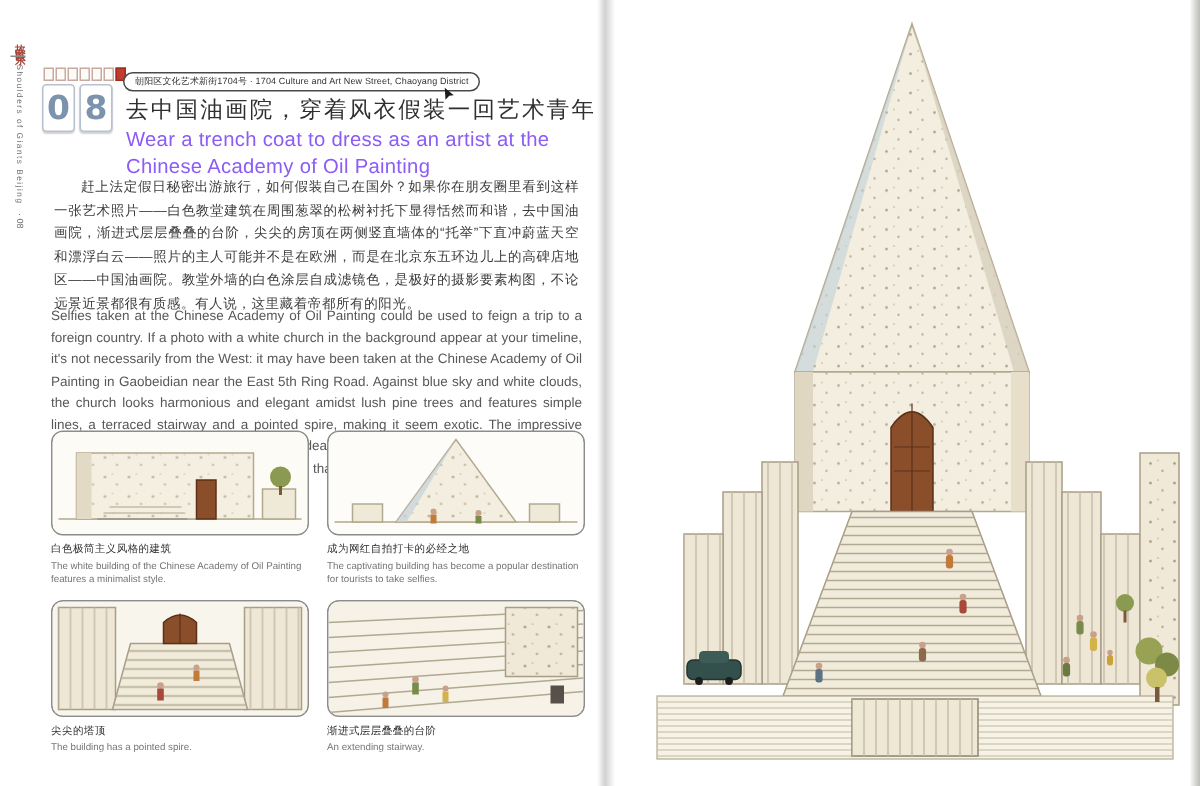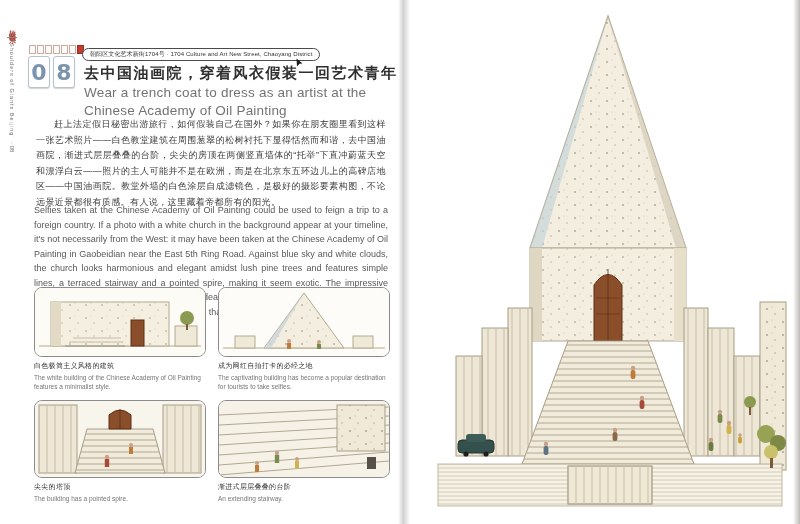--- a/index.html
+++ b/index.html
@@ -21,23 +21,23 @@
   .week-strip{position:absolute;left:29px;top:45px;display:flex;gap:1px;}
   .week-cell{width:5px;height:7px;border:1px solid #c9a9a0;background:#fdfbf8;}
   .week-cell.red{background:#c23b2e;border-color:#9e2c22;}
   .digit-cards{position:absolute;left:28px;top:56px;display:flex;gap:3px;}
   .digit-card{width:20px;height:30px;background:#ffffff;border:1px solid #b6c2ce;border-radius:3px;
               box-shadow:0 1px 1px rgba(0,0,0,.18);display:flex;align-items:center;justify-content:center;
               font-size:22px;font-weight:bold;color:#7b93ad;font-family:"DejaVu Sans",sans-serif;}
   .addr-pill{position:absolute;left:82px;top:48px;border:1px solid #4a4a4a;border-radius:7px;
              padding:1px 7px;font-size:6px;color:#333;background:#fff;white-space:nowrap;letter-spacing:.1px;}
   .cursor-ico{position:absolute;left:296px;top:58px;width:8px;height:9px;}
-  .title-zh{position:absolute;left:84px;top:64px;font-size:15px;font-weight:bold;color:#2f2f2f;
+  .title-zh{position:absolute;left:84px;top:64px;font-size:15px;font-weight:normal;color:#2f2f2f;
             letter-spacing:1.5px;white-space:nowrap;}
-  .title-en{position:absolute;left:84px;top:84px;width:306px;font-size:13.5px;color:#737373;
+  .title-en{position:absolute;left:84px;top:84px;width:306px;font-size:13.5px;color:#8b5cf6;
             line-height:1.3;letter-spacing:.2px;}
   .body-zh{position:absolute;left:36px;top:117px;width:350px;font-size:9px;line-height:15.5px;
            color:#3c3c3c;text-align:justify;text-indent:2em;letter-spacing:.4px;}
   .body-en{position:absolute;left:34px;top:203px;width:354px;font-size:9px;line-height:14.5px;
            color:#585858;text-align:justify;}
   .gallery{position:absolute;left:34px;top:287px;width:356px;display:grid;
            grid-template-columns:172px 172px;column-gap:12px;row-gap:9px;}
   .g-item{display:flex;flex-direction:column;}
   .g-img{border:1px solid #8c8c8c;border-radius:8px;overflow:hidden;background:#fdfcf8;}
   .g-img svg{display:block;}

